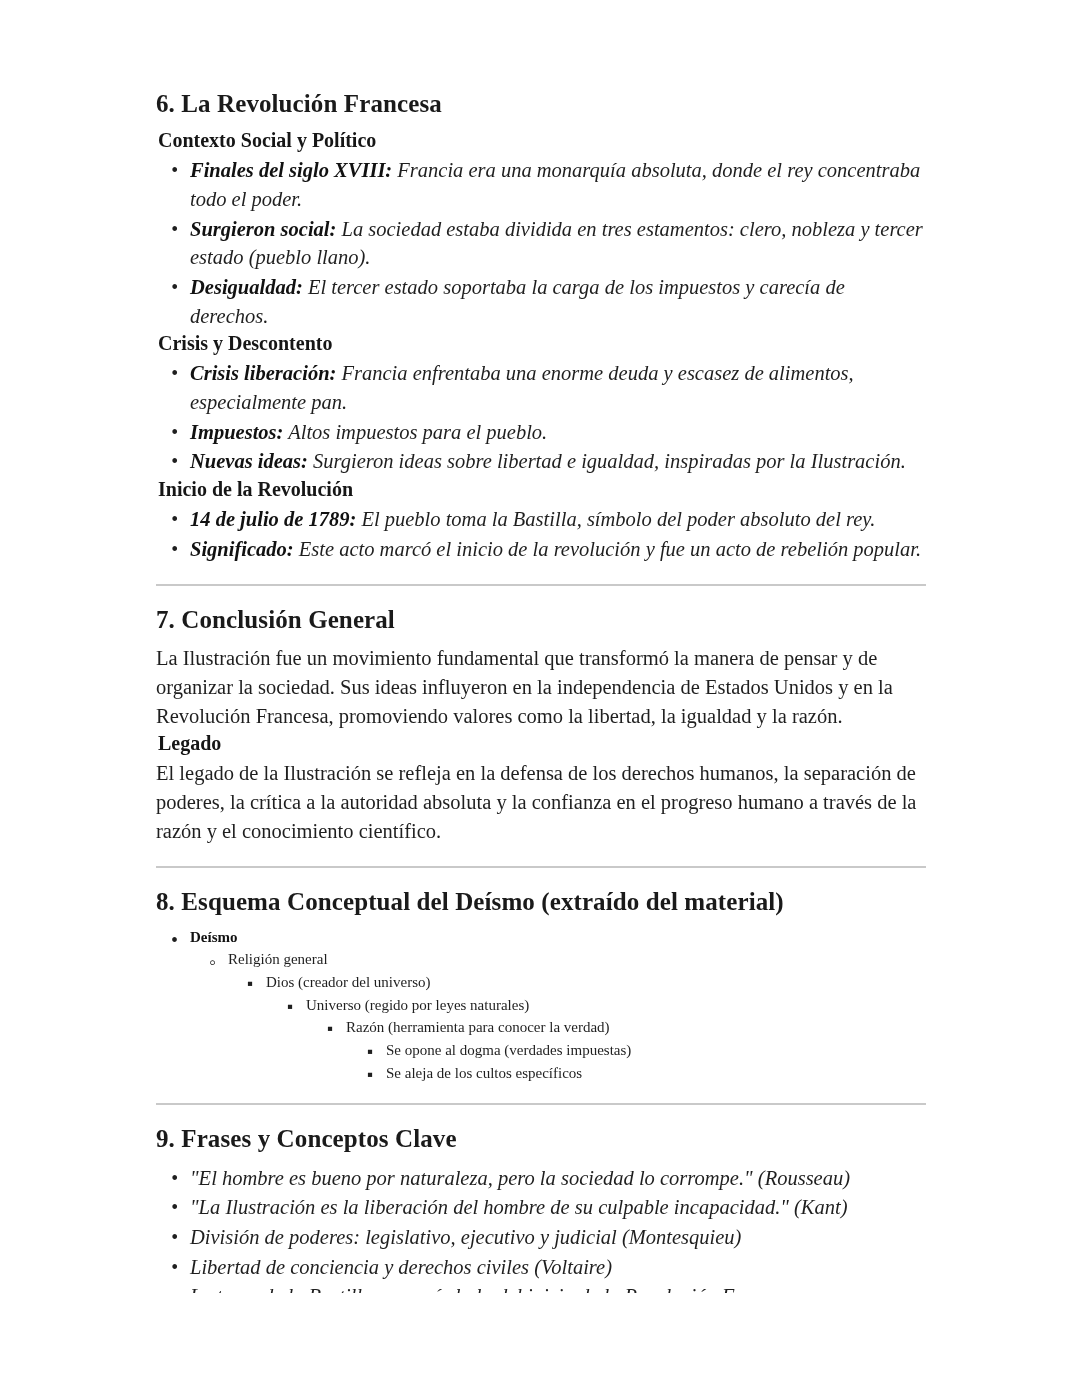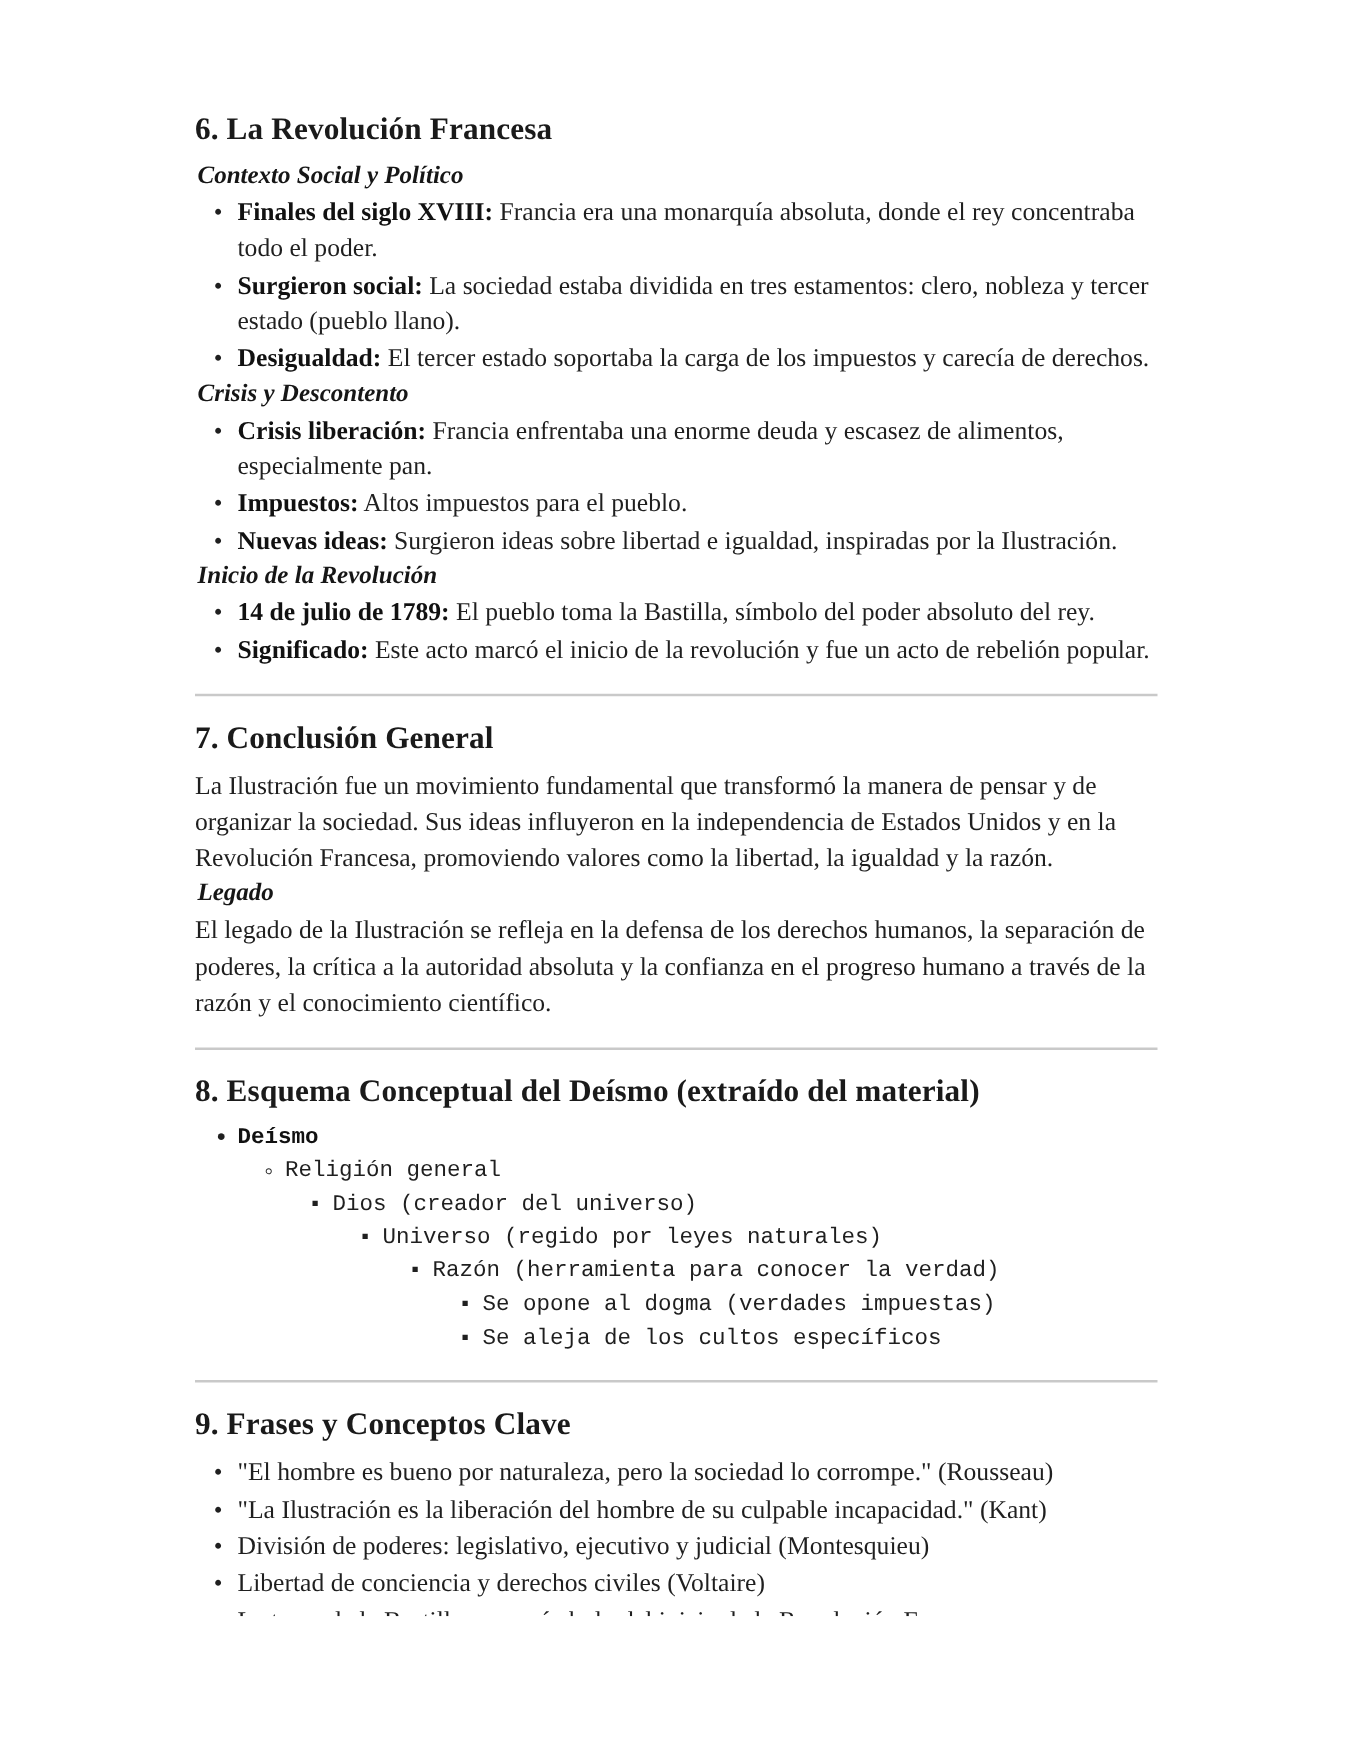--- a/index.html
+++ b/index.html
@@ -34,36 +34,36 @@
     margin: 0 0 9px 0;
     letter-spacing: 0.1px;
     color: #1a1a1a;
   }
   .h-sub {
     font-size: 20px;
     font-weight: 700;
     line-height: 1.25;
     margin: 0 0 3px 2px;
     color: #161616;
-    font-style: italic;
   }
 
   
   .para {
     font-size: 20.5px;
     line-height: 1.42;
     margin: 0;
     color: #1f1f1f;
   }
 
   
   ul.lst {
     list-style: none;
     margin: 0;
     padding: 0;
+    font-style: italic;
   }
   ul.lst > li {
     position: relative;
     font-size: 20.5px;
     line-height: 1.4;
     padding-left: 34px;
     margin: 0 0 1px 0;
     color: #1f1f1f;
   }
   ul.lst > li > .mk {
@@ -94,25 +94,24 @@
   }
 
   
   ul.outline {
     list-style: none;
     margin: 0;
     padding: 0;
   }
   ul.outline li.ol-item {
     position: relative;
-    font-size: 18px;
+    font-size: 15px;
     line-height: 1.38;
     margin: 0 0 2px 0;
     color: #1f1f1f;
-    font-family: Liberation Mono, monospace;
   }
   ul.outline li.ol-item > .mk {
     position: absolute;
     top: 0;
     line-height: 1.38;
   }
   .lvl1 { padding-left: 34px; }
   .lvl1 > .mk { left: 15px; }
   .lvl2 { padding-left: 72px; }
   .lvl2 > .mk { left: 53px; }

